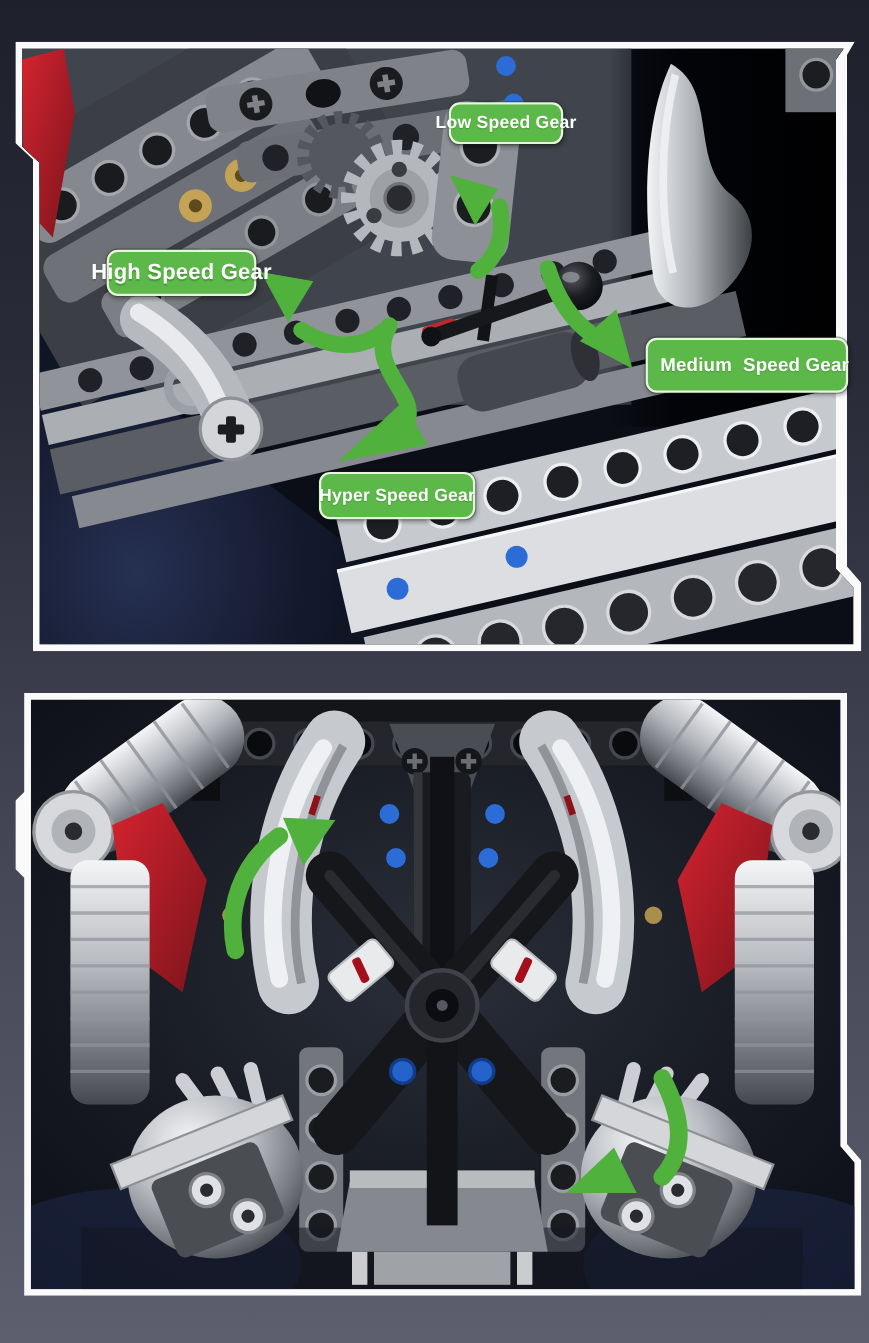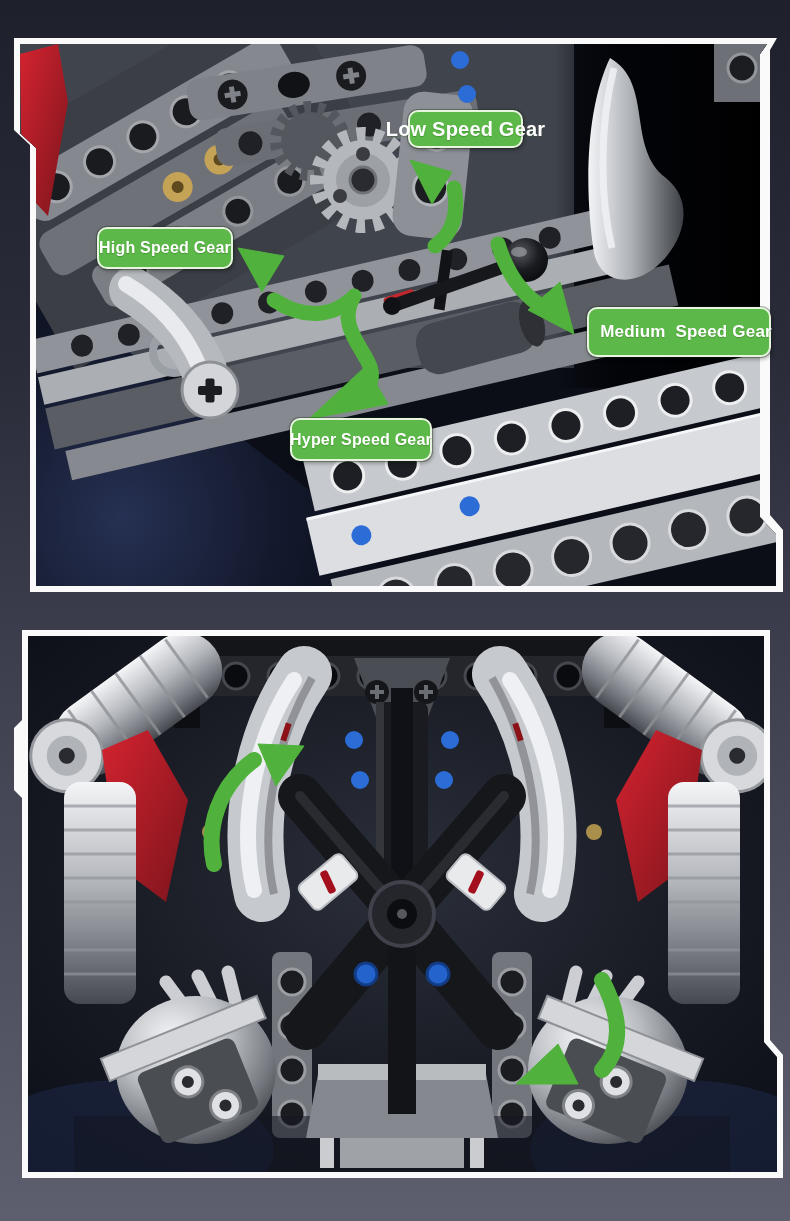--- a/index.html
+++ b/index.html
@@ -6,24 +6,24 @@
   .page{position:relative;width:790px;height:1221px;overflow:hidden;
         background:linear-gradient(180deg,#1e202c 0%,#2a2c3a 30%,#434555 62%,#5d5f6e 100%);
         font-family:"Liberation Sans",sans-serif;}
   .panel{position:absolute;}
   .panel svg{position:absolute;left:0;top:0;display:block;}
   .callout{position:absolute;display:flex;align-items:center;justify-content:center;
            background:#5cb848;border:2px solid #e7f4df;border-radius:10px;color:#fff;
            font-weight:600;white-space:pre;box-sizing:border-box;
            box-shadow:0 0 0 1px rgba(20,40,15,.35),1px 2px 4px rgba(0,0,0,.35);
            text-shadow:0 1px 1px rgba(40,90,30,.35);letter-spacing:.2px;}
-  #cl-low{left:394px;top:72px;width:115px;height:38px;font-size:20px;}
-  #cl-high{left:83px;top:189px;width:136px;height:42px;font-size:16px;}
+  #cl-low{left:394px;top:55px;width:104px;height:38px;font-size:16px;}
+  #cl-high{left:83px;top:189px;width:136px;height:42px;font-size:20px;}
   #cl-medium{left:573px;top:269px;width:184px;height:50px;font-size:17px;padding-left:14px;}
-  #cl-hyper{left:276px;top:380px;width:142px;height:43px;font-size:16px;}
+  #cl-hyper{left:276px;top:391px;width:142px;height:43px;font-size:16px;}
 </style>
 </head>
 <body>
 
 <div class="page">
 
   <div class="panel" id="panel1" style="left:14px;top:38px;width:769px;height:554px;">
     <svg width="769" height="554" viewBox="0 0 769 554">
       <defs>
         <clipPath id="pc1">

